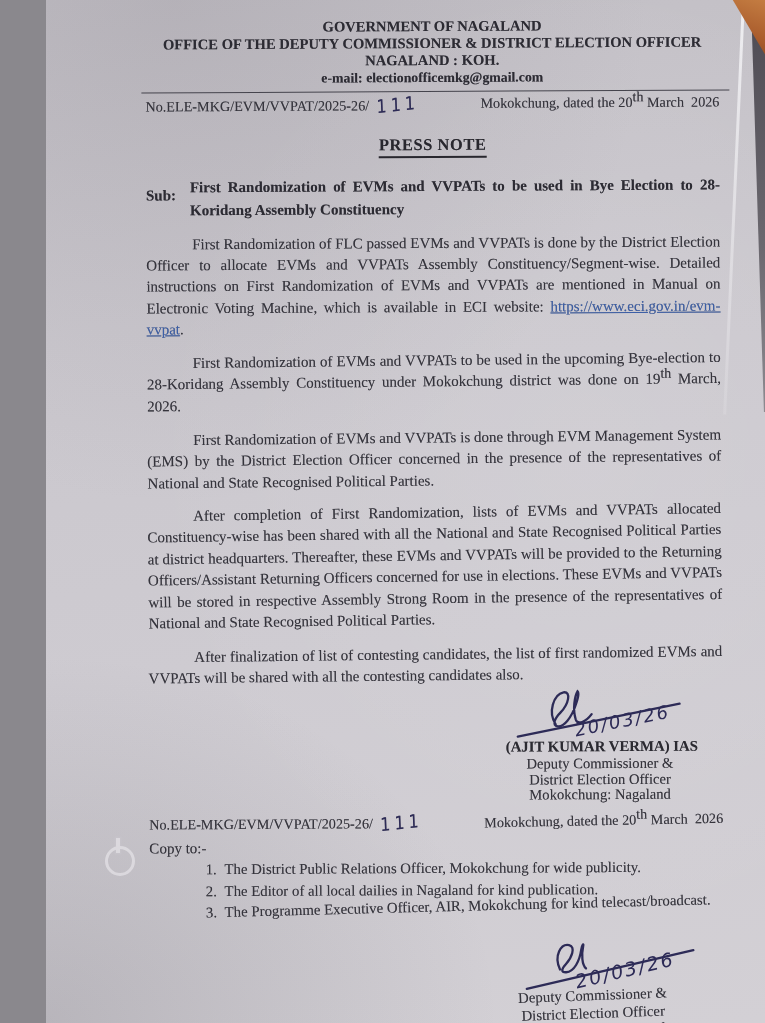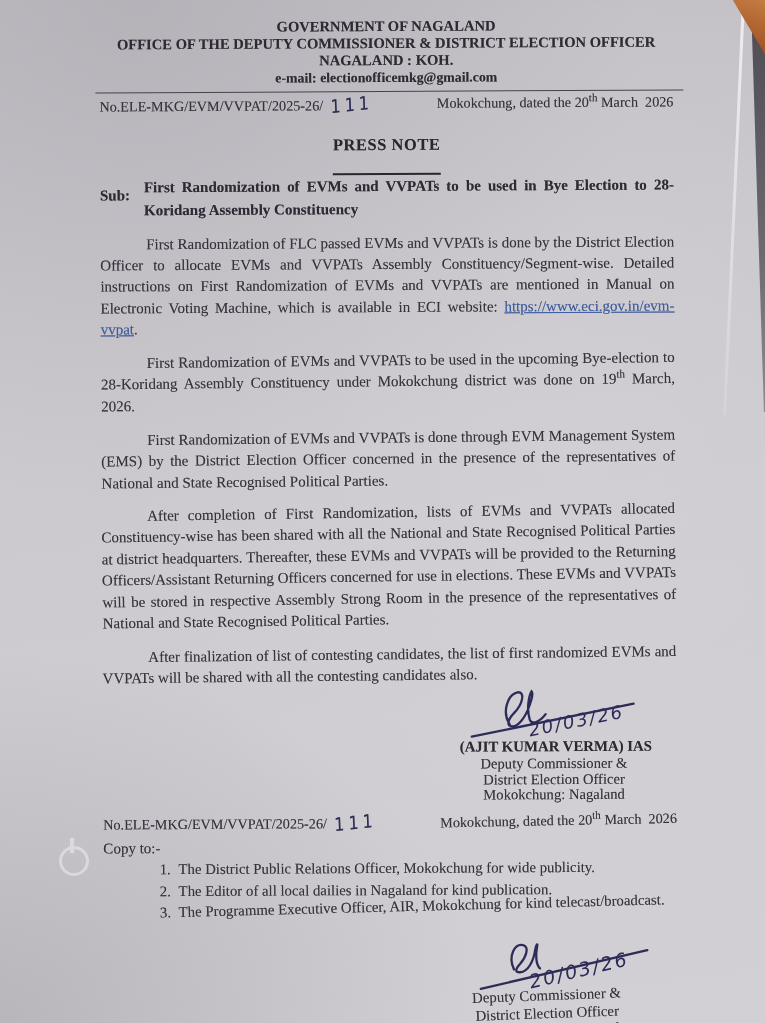--- a/index.html
+++ b/index.html
@@ -9,20 +9,21 @@
     background:#8a888d;position:relative;
   }
   
   .photo{
     position:absolute;inset:0;
     background:
       radial-gradient(120% 90% at 18% 0%, rgba(120,115,125,.18), rgba(0,0,0,0) 55%),
       radial-gradient(140% 80% at 0% 100%, rgba(80,78,88,.20), rgba(0,0,0,0) 45%),
       radial-gradient(90% 70% at 75% 45%, rgba(255,255,255,.10), rgba(0,0,0,0) 70%),
       linear-gradient(173deg,#c2bfc5 0%,#cac7cd 30%,#cecbd1 62%,#d3d0d5 100%);
+    margin-left: 46px;
   }
   .shadow-strip{
     position:absolute;top:0;right:0;width:27px;height:412px;
     background:linear-gradient(180deg,#4d4a52 0%,#6b686f 60%,#8d8a90 100%);
     clip-path:polygon(48% 0,100% 0,100% 100%,96% 100%);
   }
   .wood-corner{
     position:absolute;top:0;right:0;width:46px;height:62px;
     background:linear-gradient(200deg,#c47d42 0%,#a85a2b 55%,#7d3f1a 100%);
     clip-path:polygon(30% 0,100% 0,100% 88%);
@@ -44,26 +45,26 @@
   .rule{border-top:1.6px solid #45444d;width:588px;margin:5px 0 0 -4px;}
   .refrow{display:flex;justify-content:space-between;font-size:14.2px;margin-top:3px;align-items:flex-start;}
   .refrow .left{white-space:nowrap;}
   .refrow .right{white-space:pre-wrap;}
   .hw{
     font-family:"DejaVu Sans", sans-serif;
     color:#2d2b57;font-size:16px;letter-spacing:4px;
     display:inline-block;transform:rotate(-6deg) skewX(-4deg) scaleY(1.15);
     margin-left:7px;font-weight:400;
   }
-  sup{font-size:11px;line-height:0;}
+  sup{font-size:14px;line-height:0;}
   .title{
     margin-top:21px;text-align:center;font-weight:bold;font-size:16.4px;
     letter-spacing:.6px;color:#28272e;
   }
-  .title span{border-bottom:2px solid #28272e;padding-bottom:19px;}
+  .title span{border-bottom:2px solid #28272e;padding-bottom:2px;}
   .subject{
     margin-top:20px;position:relative;padding-left:44px;
     font-weight:bold;font-size:15px;line-height:22.5px;text-align:justify;color:#2c2b33;
   }
   .subject .lbl{position:absolute;left:0;top:8px;}
   .para{
     margin:12.5px 0 0 0;font-size:15px;line-height:21.4px;
     text-align:justify;text-indent:46px;
   }
   .p2{transform:rotate(-0.35deg);transform-origin:0 50%;}

